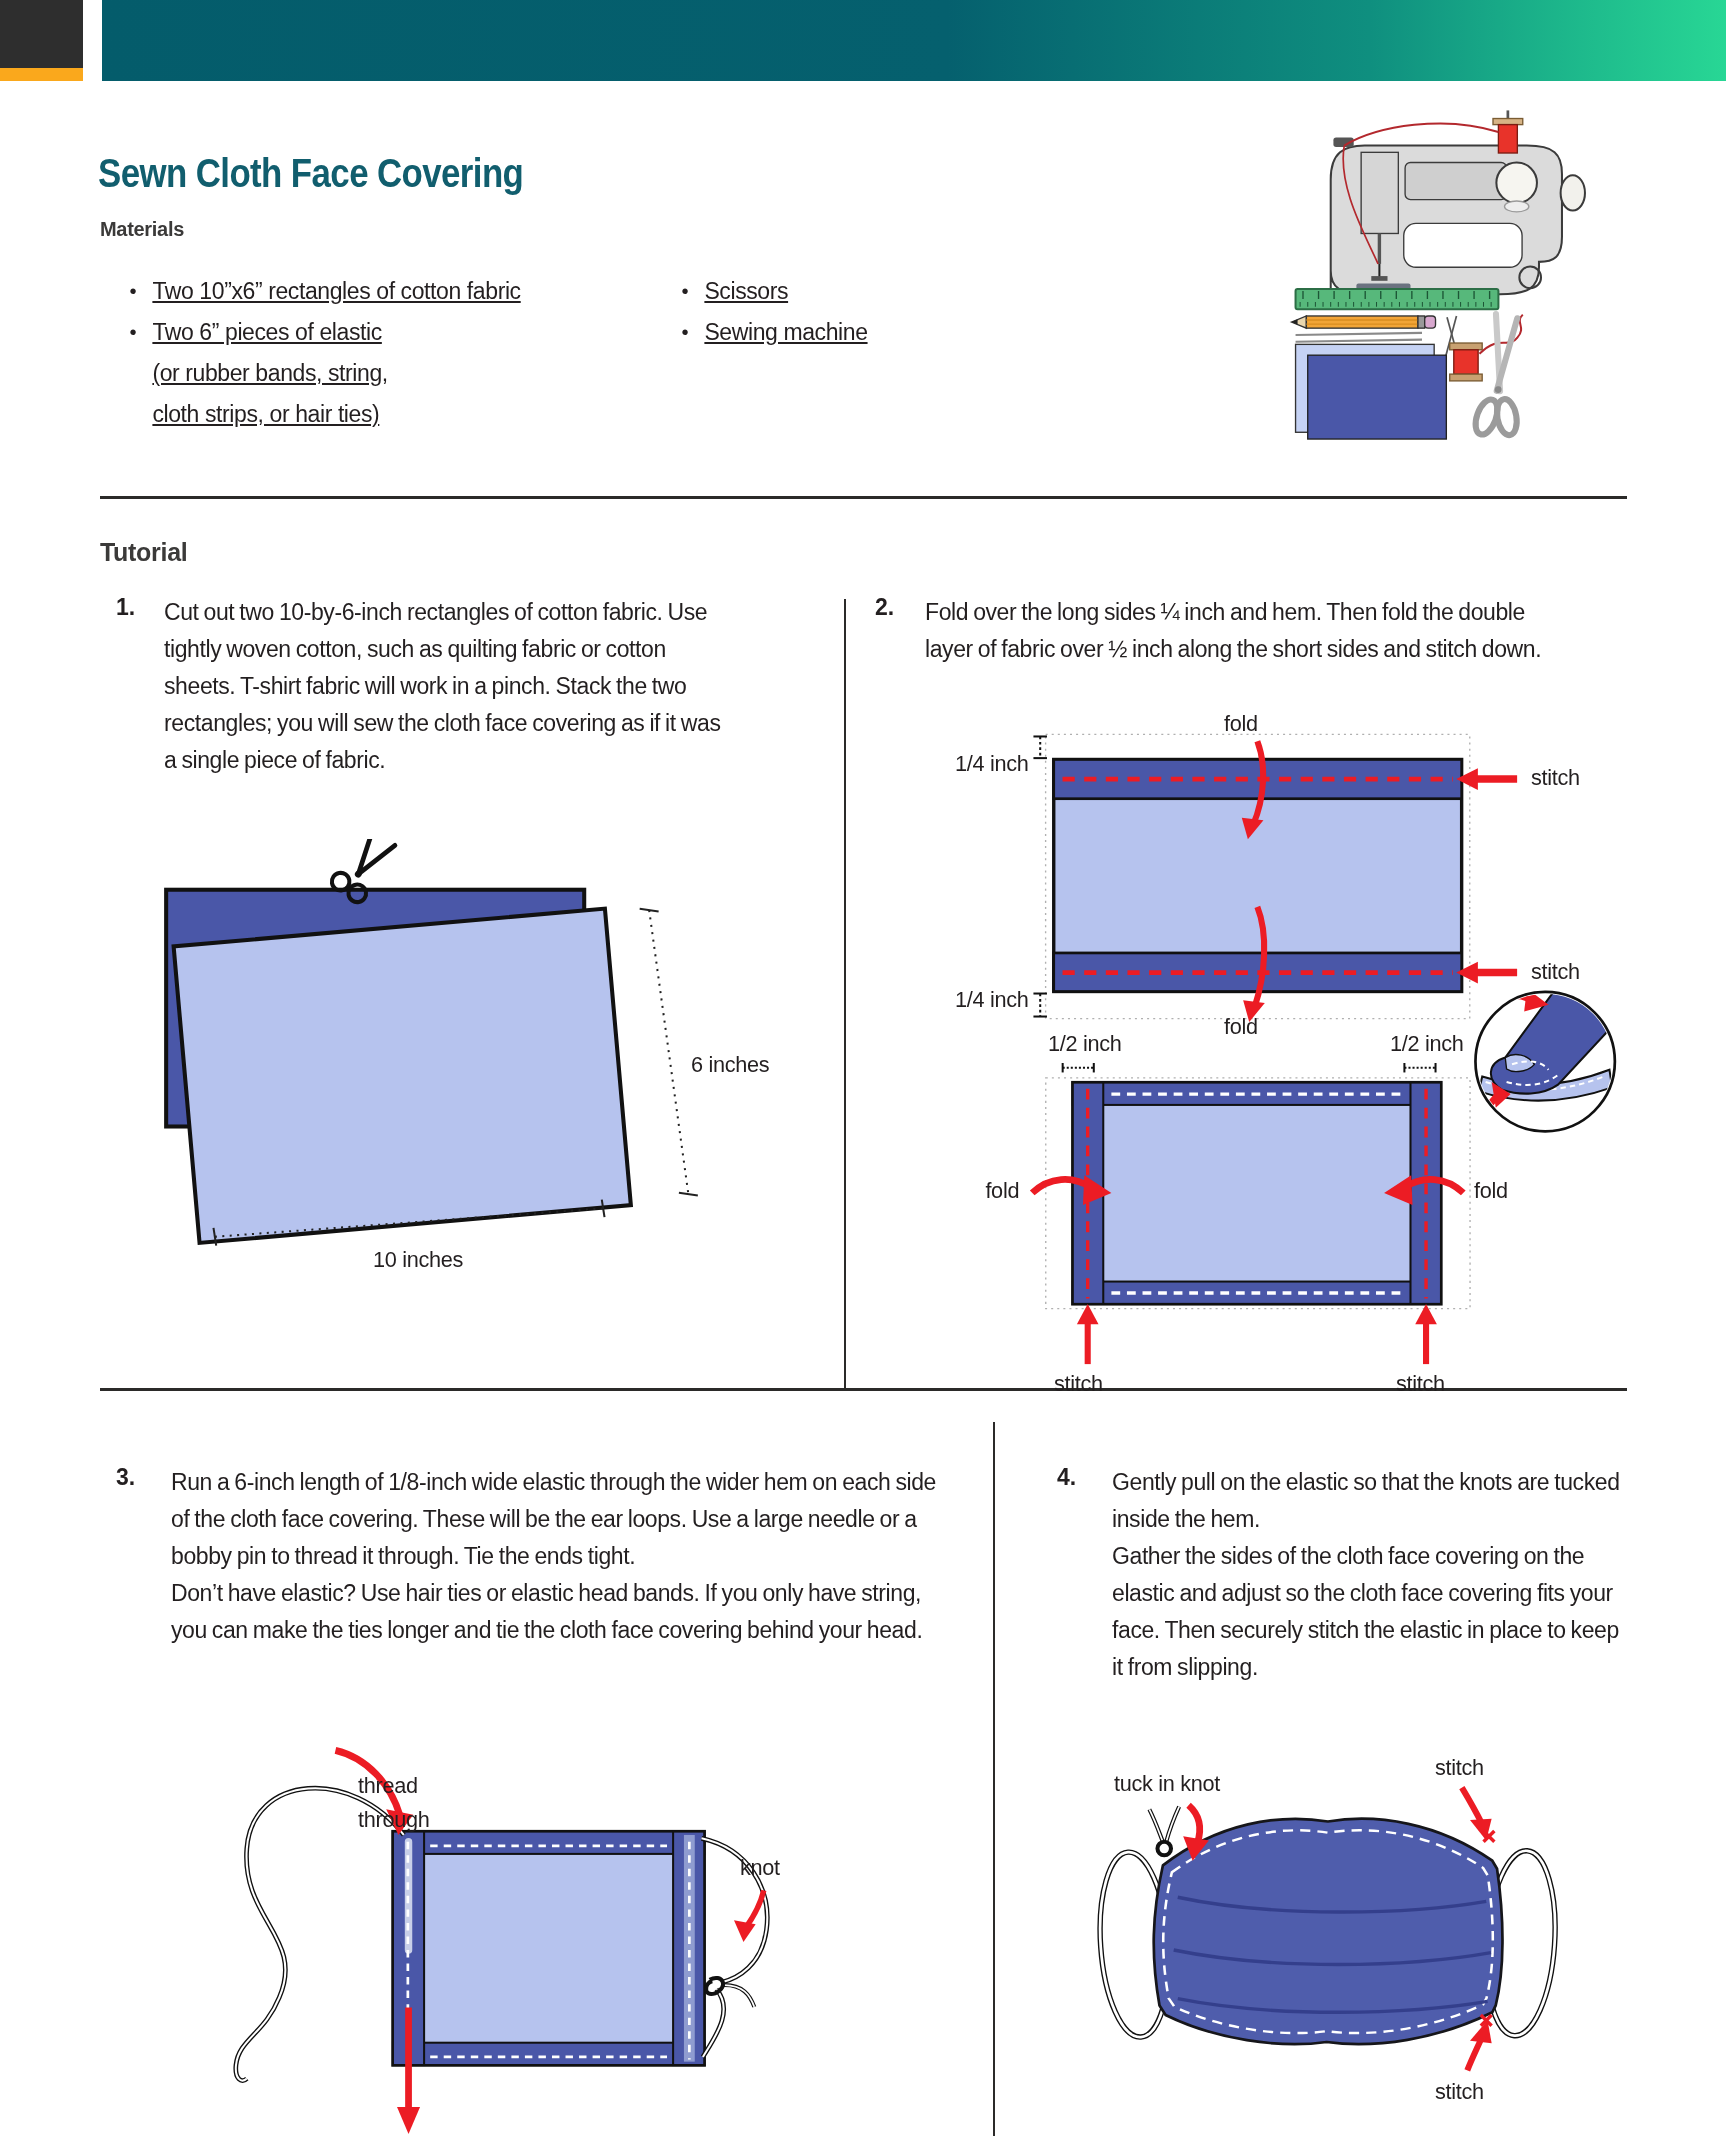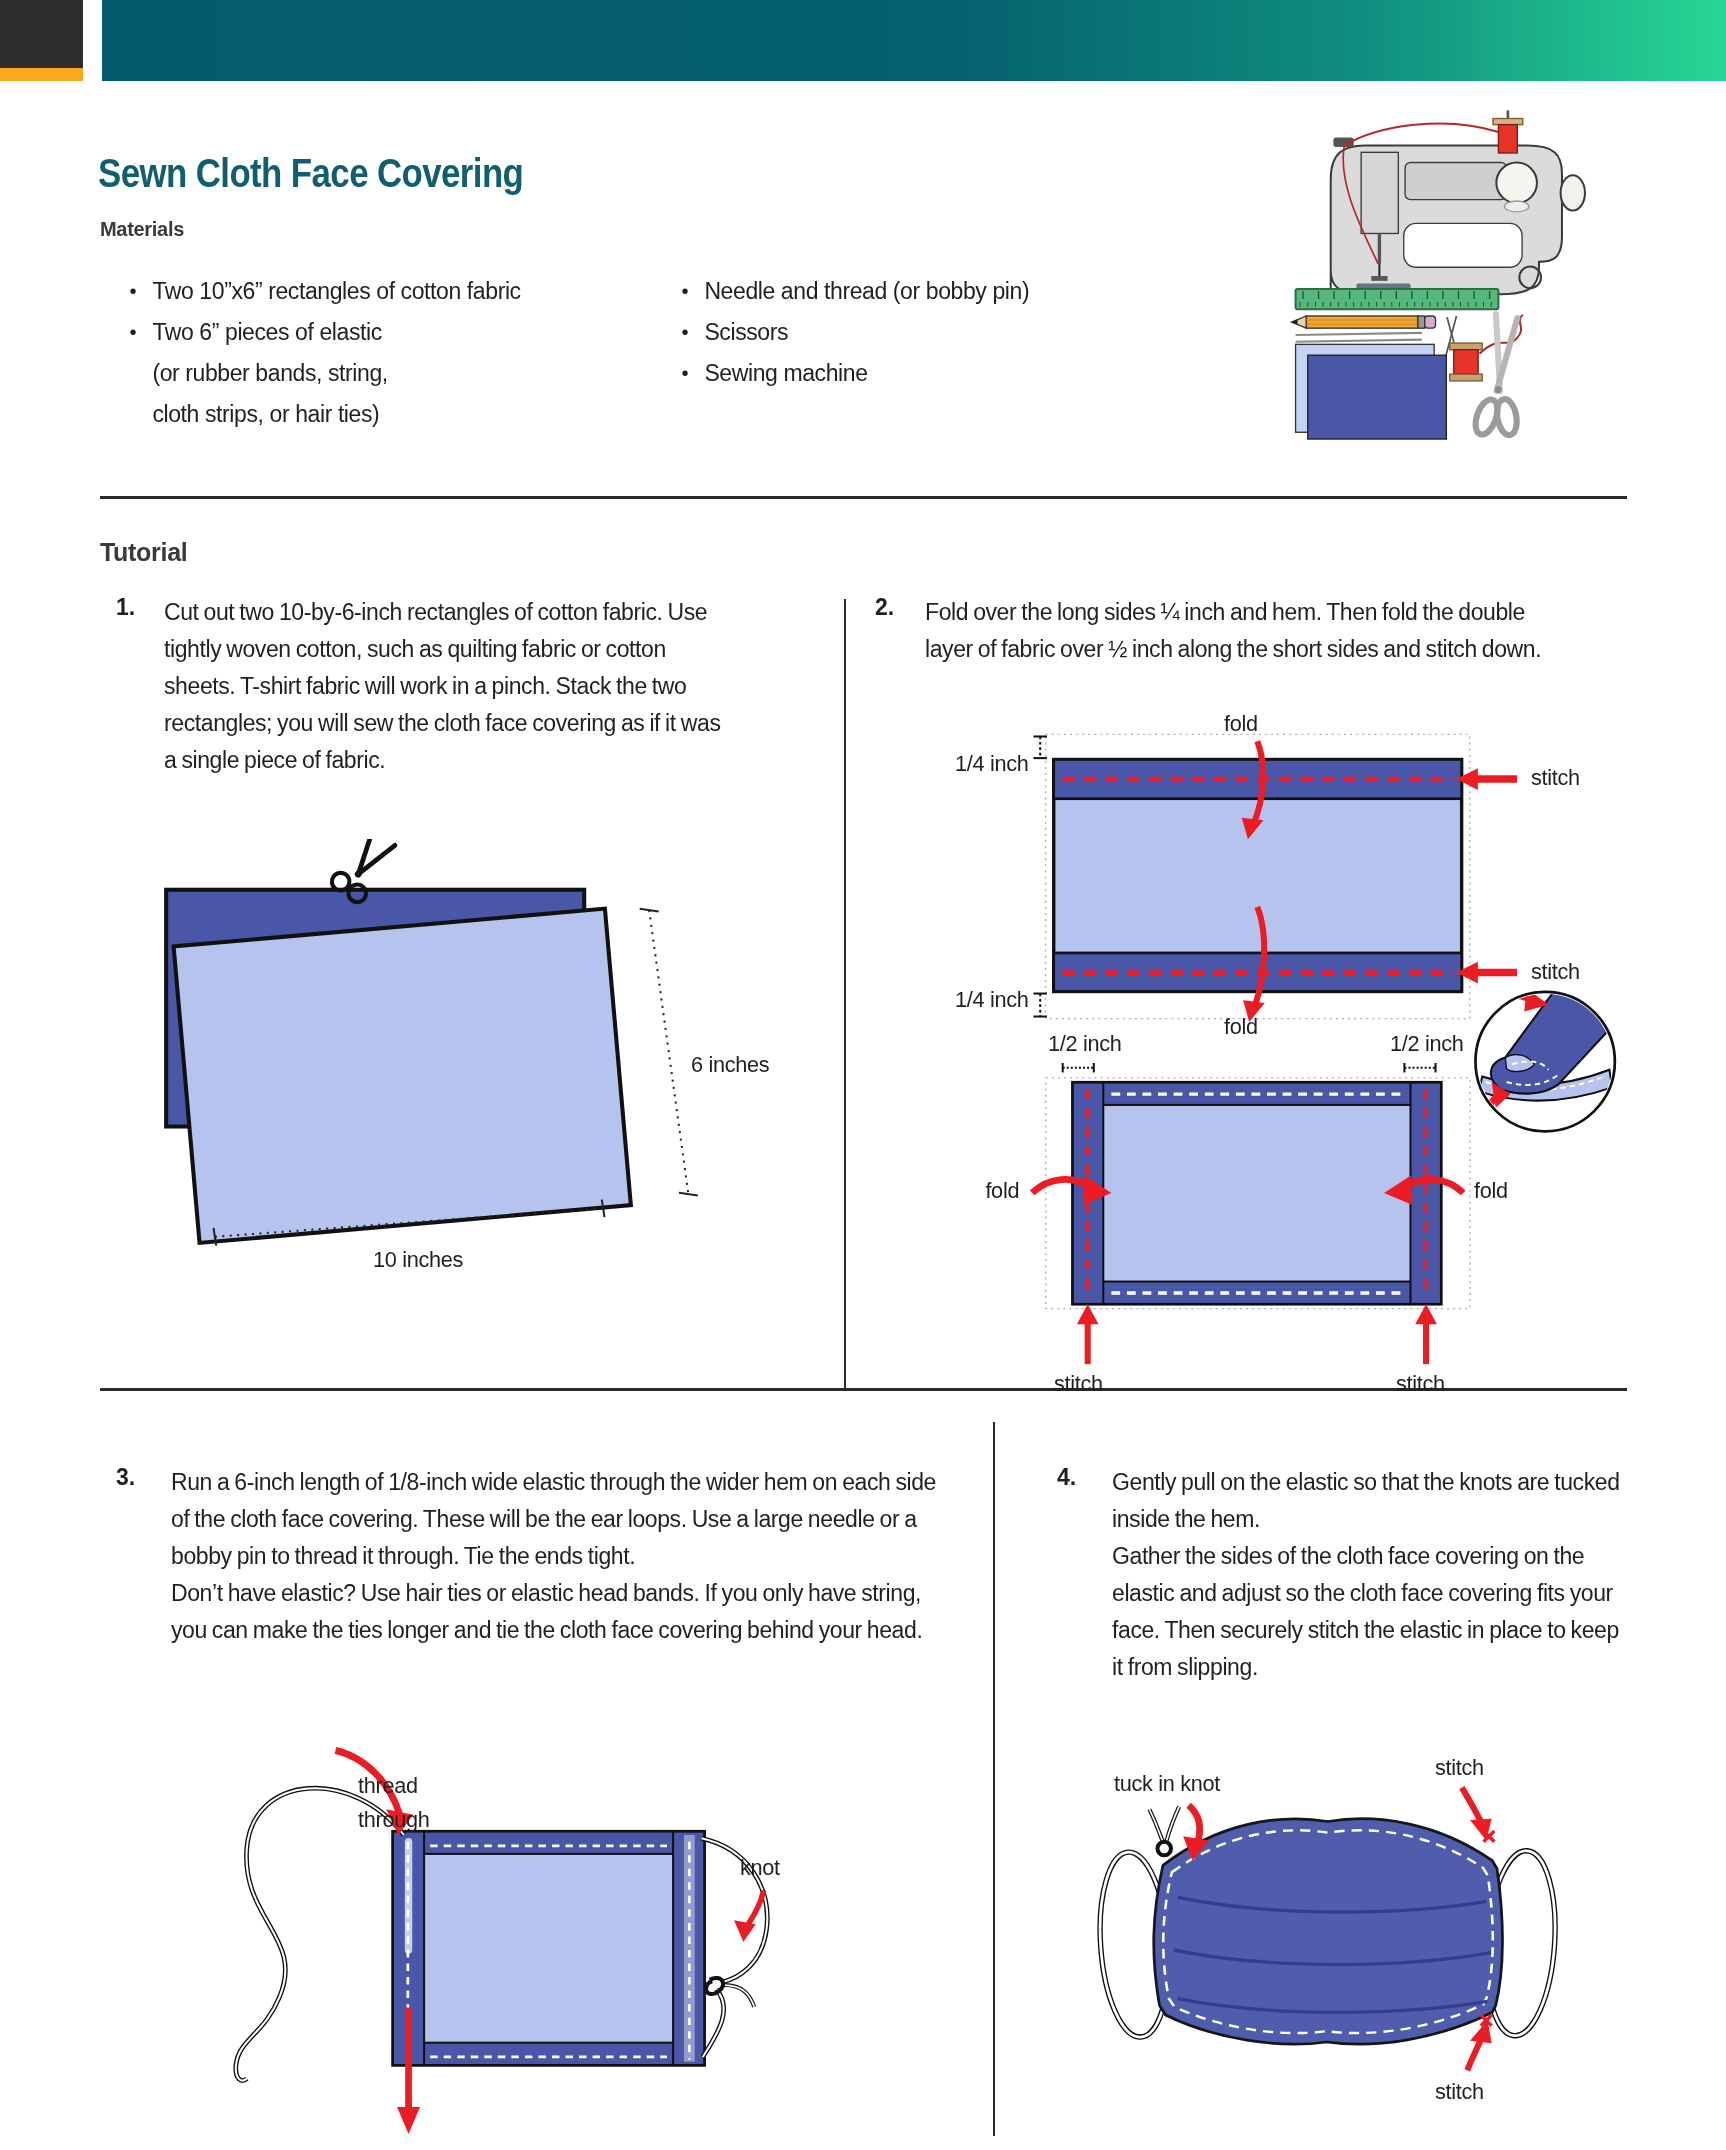--- a/index.html
+++ b/index.html
@@ -2,21 +2,21 @@
 <html style="font-size:10.8px"><head>
 <meta charset="utf-8">
 <style>
   html,body{margin:0;padding:0;background:#fff;}
   #page{position:relative;width:1726px;height:2151px;background:#fff;overflow:hidden;
         font-family:"Liberation Sans",sans-serif;color:#231f20;}
   .abs{position:absolute;}
   .doc-text{font-size:23px;line-height:37px;letter-spacing:-0.4px;word-spacing:-1px;color:#231f20;}
   .step-num{font-size:23px;font-weight:bold;}
   .dlabel{font-size:21.7px;letter-spacing:-0.3px;color:#231f20;white-space:nowrap;}
-  .bullets{list-style:none;margin:0;padding:0;font-size:23px;line-height:41px;letter-spacing:-0.4px;}
+  .bullets{list-style:none;margin:0;padding:0;font-size:23px;line-height:41px;letter-spacing:-0.4px;text-decoration:underline;}
   .bullets li{position:relative;padding-left:28.4px;}
   .bullets li.bullet::before{content:"•";position:absolute;left:5.4px;font-size:20.3px;}
   .title{font-size:41px;font-weight:bold;color:#115e6e;letter-spacing:-0.7px;
          transform:scaleX(.85);transform-origin:left top;white-space:nowrap;display:inline-block;}
   .h2{font-size:20px;font-weight:bold;color:#3b3a39;letter-spacing:-0.3px;}
   .hr{background:#2b2a29;}
 </style>
 </head>
 <body>
 
@@ -32,21 +32,20 @@
   </div>
   <div class="abs h2" style="left:100px;top:218px;">Materials</div>
 
   <ul class="bullets abs" style="left:124px;top:271px;width:542px;">
     <li class="bullet">Two 10”x6” rectangles of cotton fabric</li>
     <li class="bullet">Two 6” pieces of elastic</li>
     <li>(or rubber bands, string,</li>
     <li>cloth strips, or hair ties)</li>
   </ul>
   <ul class="bullets abs" style="left:676px;top:271px;width:514px;">
-    <li class="bullet">Needle and thread (or bobby pin)</li>
     <li class="bullet">Scissors</li>
     <li class="bullet">Sewing machine</li>
   </ul>
 
   <svg class="abs" style="left:1283px;top:105px;" width="349" height="355" viewBox="0 0 515 525">
     <g transform="translate(60,40)">
       <path d="M10 235 L10 70 C10 30 30 20 60 20 L300 20 C340 20 352 32 352 62 L352 155 C352 185 340 192 318 192 L318 200 C318 232 300 240 260 240 L60 240 C25 240 10 230 10 205 Z" fill="#dbdbdb" stroke="#3b3b3b" stroke-width="3"></path>
       <rect x="118" y="135" width="175" height="65" rx="18" fill="#ffffff" stroke="#3b3b3b" stroke-width="2"></rect>
       <rect x="120" y="45" width="150" height="55" rx="8" fill="#cfcfcf" stroke="#3b3b3b" stroke-width="2"></rect>
       <circle cx="285" cy="75" r="30" fill="#f6f5f0" stroke="#3b3b3b" stroke-width="3"></circle>

